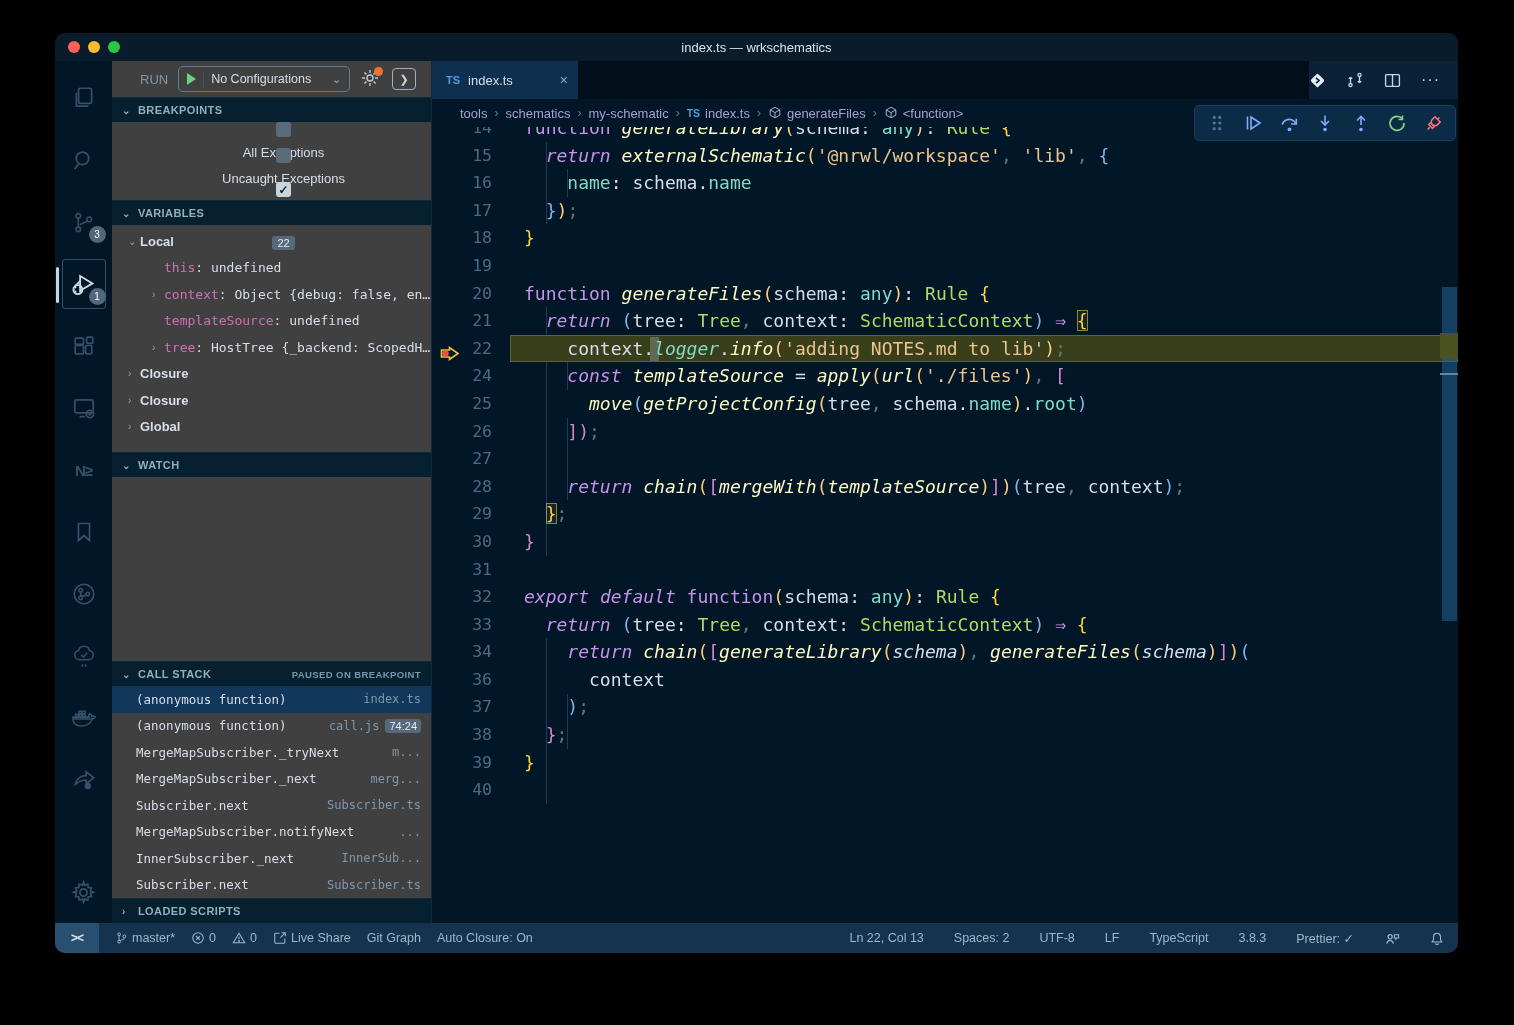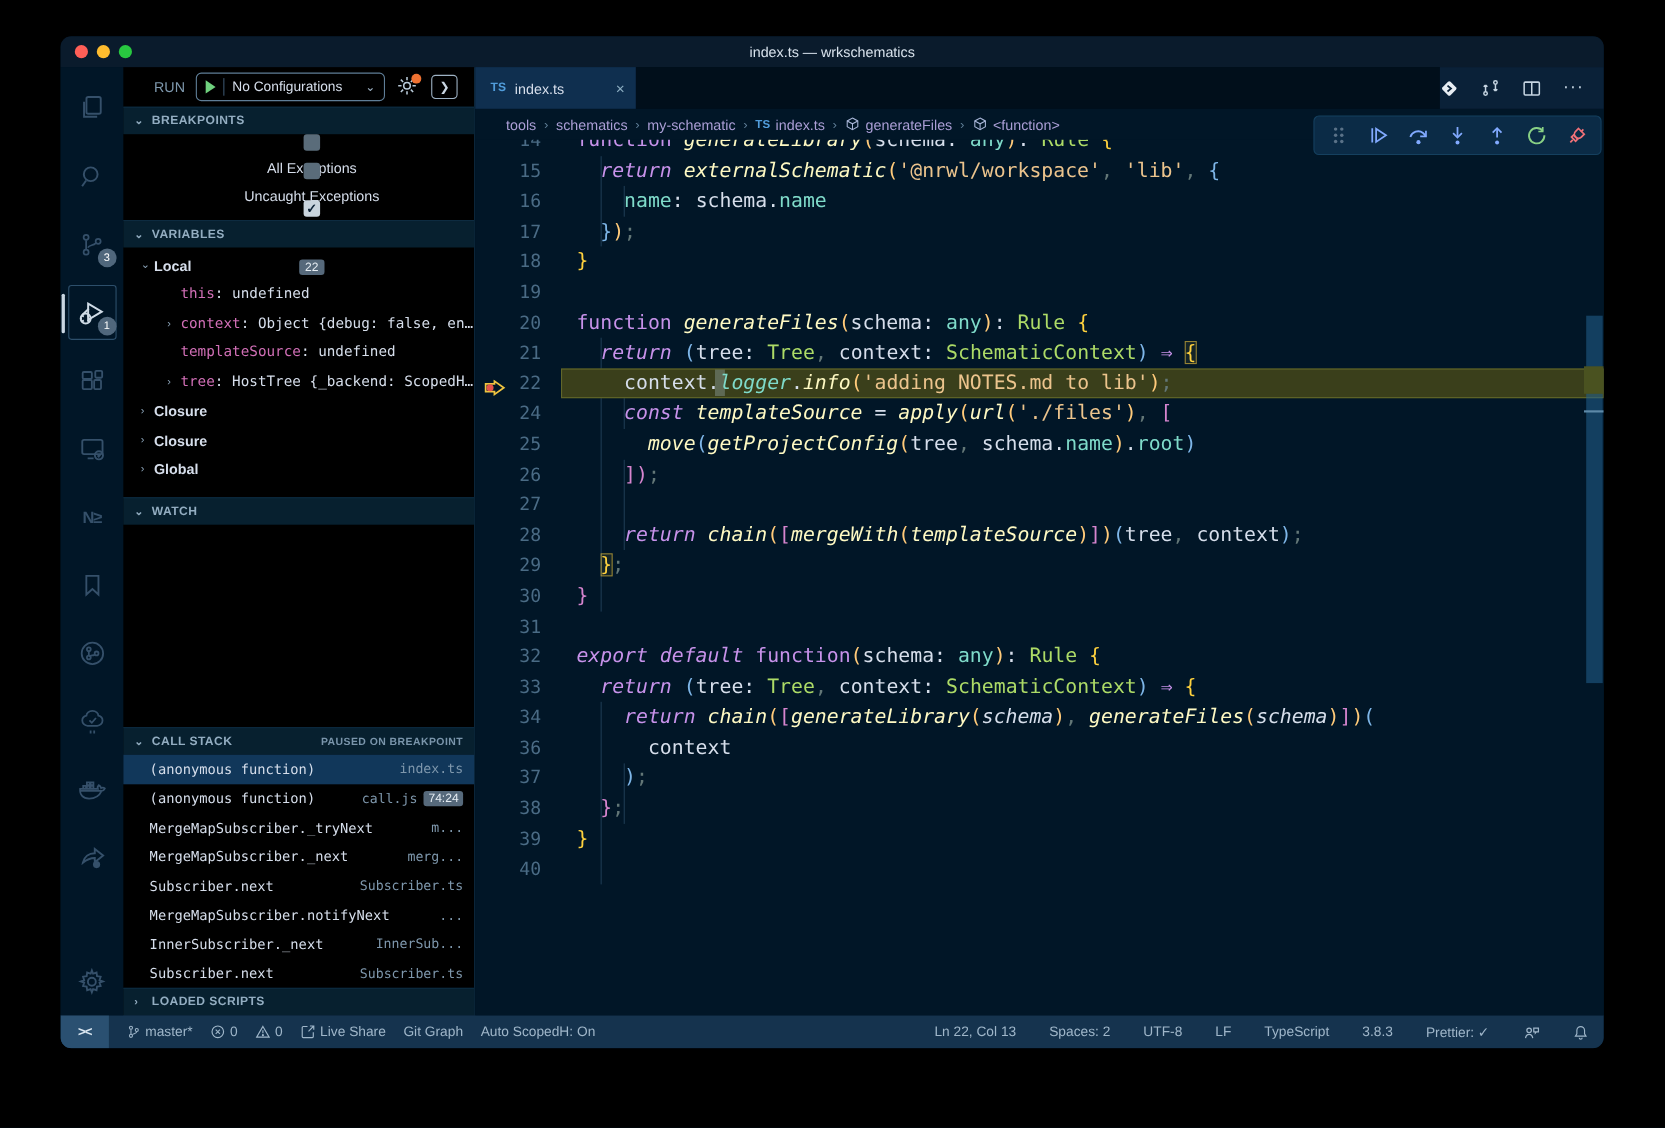--- a/index.html
+++ b/index.html
@@ -24,21 +24,21 @@
   .act-item svg { stroke:#35506a; }
   .act-item.active { color:#cfdbe6; }
   .act-item.active svg { stroke:#cfdbe6; }
   .act-item.active .act-box { position:absolute; inset:6px 2px; border:1px solid #2d4f6b; border-radius:3px; }
   .act-indicator { position:absolute; left:-4px; top:14px; width:3px; height:36px; background:#c9d6e2; border-radius:2px; }
   .act-badge { position:absolute; right:2px; bottom:10px; min-width:17px; height:17px; border-radius:9px;
     background:#50677c; color:#fff; font-size:10px; display:flex; align-items:center; justify-content:center; padding:0 3px; }
   .act-spacer { flex:1; }
   .nx-text { font-size:15px; font-weight:bold; color:#35506a; letter-spacing:-1px; }
   
-  .sidebar { width:320px; background:#000000; border-right:1px solid #0d2a40; display:flex; flex-direction:column;
+  .sidebar { width:320px; background:#404040; border-right:1px solid #0d2a40; display:flex; flex-direction:column;
     flex:0 0 auto; color:#d6deeb; min-height:0; }
   .run-row { height:36px; display:flex; align-items:center; padding:0 10px 0 28px; gap:10px; flex:0 0 auto; }
   .run-label { color:#7e98ad; font-size:13px; }
   .run-dd { height:26px; border:1px solid #5f7e97; border-radius:5px; display:flex; align-items:center;
     padding:0 8px; gap:7px; flex:1; max-width:172px; }
   .play-tri { width:0; height:0; border-left:9px solid #6fd17e; border-top:6px solid transparent; border-bottom:6px solid transparent; }
   .run-dd .vsep { width:1px; height:16px; background:#39536b; }
   .run-dd-label { font-size:12.5px; color:#d6deeb; white-space:nowrap; flex:1; }
   .chev { color:#9eb2c4; font-size:11px; }
   .gear-wrap { position:relative; width:22px; height:22px; }
@@ -595,21 +595,21 @@
               <path d="M13.5 8.5V13a1 1 0 0 1-1 1H3a1 1 0 0 1-1-1V3.5a1 1 0 0 1 1-1h4.5"></path>
               <path d="M10 2h4v4M14 2L8.5 7.5"></path>
             </svg>
           </span>
           <span>Live Share</span>
         </div>
         <div class="sb-item">
           <span>Git Graph</span>
         </div>
         <div class="sb-item">
-          <span>Auto ScopedH: On</span>
+          <span>Auto Closure: On</span>
         </div>
       </div>
     <div class="sb-right" id="sb-right">
         <div class="sb-item">
           <span>Ln 22, Col 13</span>
         </div>
         <div class="sb-item">
           <span>Spaces: 2</span>
         </div>
         <div class="sb-item">

